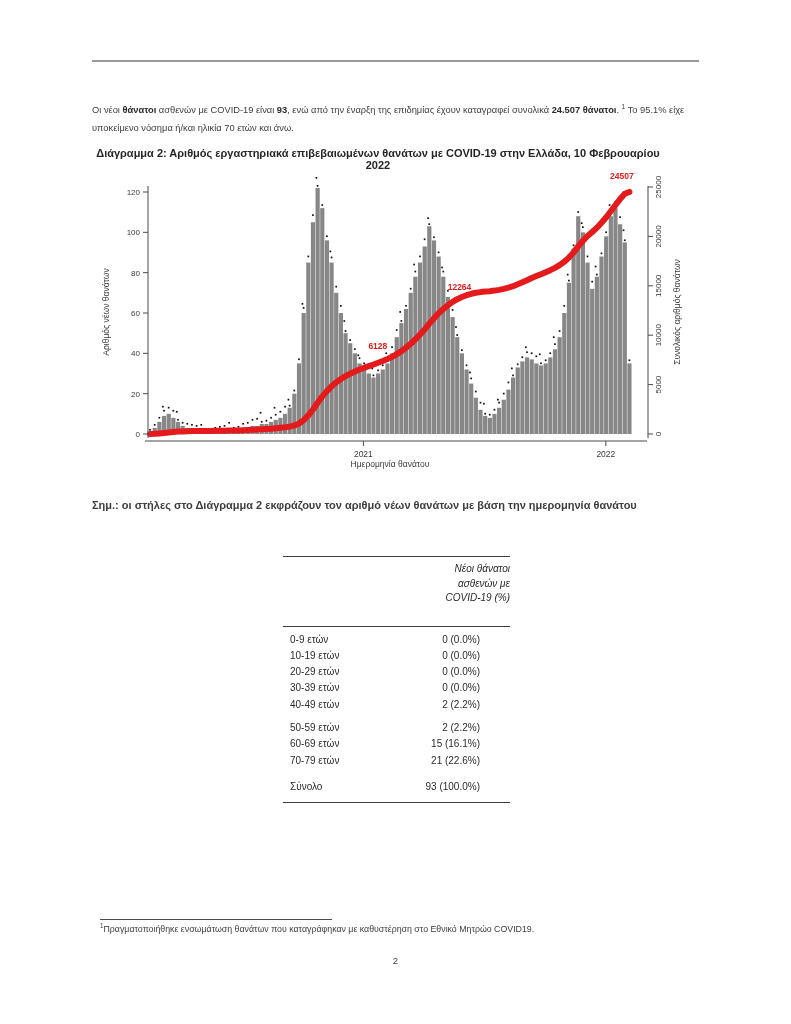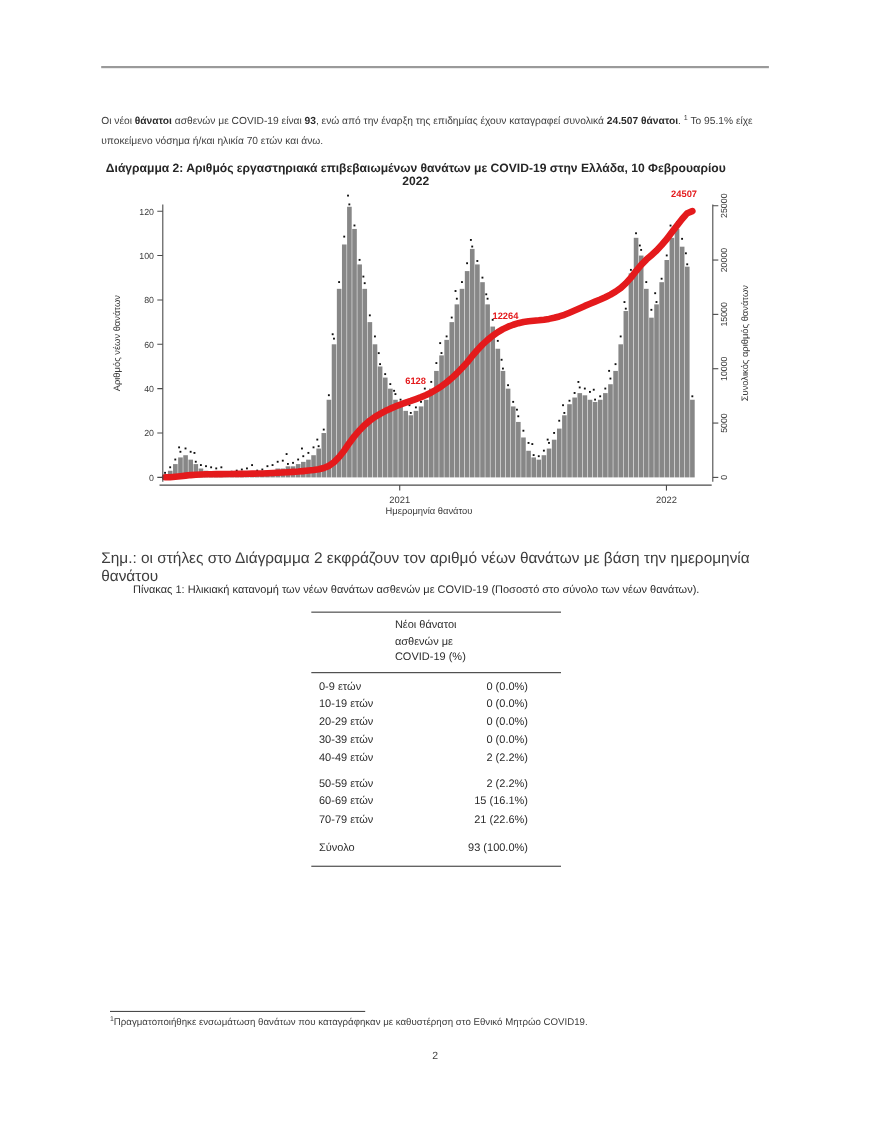--- a/index.html
+++ b/index.html
@@ -9,26 +9,26 @@
   }
   .header-rule{position:absolute;left:92px;top:60px;width:607px;height:0;
     border-top:2px solid #9a9a9a;}
   .intro{position:absolute;left:92px;top:92px;width:614px;font-size:9.3px;
     line-height:18px;color:#3d3d3d;}
   .intro b{color:#2b2b2b;}
   .intro sup{font-size:6.5px;vertical-align:super;line-height:0;}
   .chart-title{position:absolute;left:95px;top:147px;width:566px;text-align:center;
     font-size:11px;font-weight:bold;color:#262626;}
   .chart-wrap{position:absolute;left:95px;top:162px;width:600px;height:318px;}
-  .note{position:absolute;left:92px;top:499px;width:620px;font-size:14px;color:#3d3d3d;}
+  .note{position:absolute;left:92px;top:499px;width:620px;font-size:11px;color:#3d3d3d;font-weight:bold;}
   .table-caption{position:absolute;left:121px;top:531px;width:575px;font-size:10px;color:#2b2b2b;}
   .age-table{position:absolute;left:283px;top:556px;width:227px;font-size:10px;color:#2b2b2b;}
   .age-table .rule{border-top:1.5px solid #3f3f3f;height:0;}
-  .age-table .thead{margin-left:76px;width:151px;text-align:left;line-height:14.5px;
-    padding:5px 0 5px 0;}
+  .age-table .thead{margin-left:76px;width:151px;text-align:right;line-height:14.5px;
+    padding:5px 0 20px 0;font-style:italic;}
   .age-table .tbody{padding:5px 0 0 0;}
   .trow{display:flex;justify-content:space-between;line-height:16.3px;}
   .trow .lbl{padding-left:7px;}
   .trow .val{padding-right:30px;text-align:right;}
   .trow.gap{margin-top:7px;}
   .trow.total{margin-top:10px;margin-bottom:7px;gap:38px;}
   .foot-rule{position:absolute;left:100px;top:919px;width:232px;height:0;border-top:1px solid #4a4a4a;}
   .footnote{position:absolute;left:100px;top:924px;width:600px;font-size:8.8px;color:#3d3d3d;}
   .footnote sup{font-size:6.3px;vertical-align:super;line-height:0;}
   .page-num{position:absolute;left:0;top:955px;width:791px;text-align:center;
@@ -326,21 +326,20 @@
         <line x1="510.864" y1="279" x2="510.864" y2="284" stroke="#4a4a4a" stroke-width="1"></line>
         <text x="510.864" y="295" font-size="8.5" fill="#3a3a3a" text-anchor="middle">2022</text>
         <text transform="translate(14,150) rotate(-90)" font-size="8.5" fill="#3a3a3a" text-anchor="middle">Αριθμός νέων θανάτων</text>
         <text transform="translate(585,150) rotate(-90)" font-size="8.5" fill="#3a3a3a" text-anchor="middle">Συνολικός αριθμός θανάτων</text>
         <text x="295" y="305" font-size="8.5" fill="#3a3a3a" text-anchor="middle">Ημερομηνία θανάτου</text>
       </svg>
   </div>
 
   <div class="note">Σημ.: οι στήλες στο Διάγραμμα 2 εκφράζουν τον αριθμό νέων θανάτων με βάση την ημερομηνία θανάτου</div>
 
-  <div class="table-caption">Πίνακας 1: Ηλικιακή κατανομή των νέων θανάτων ασθενών με COVID-19 (Ποσοστό στο σύνολο των νέων θανάτων).</div>
 
   <div class="age-table">
     <div class="rule"></div>
     <div class="thead" id="table-head">
         <div>Νέοι θάνατοι</div>
         <div>ασθενών με</div>
         <div>COVID-19 (%)</div>
       </div>
     <div class="rule"></div>
     <div class="tbody" id="table-body">

